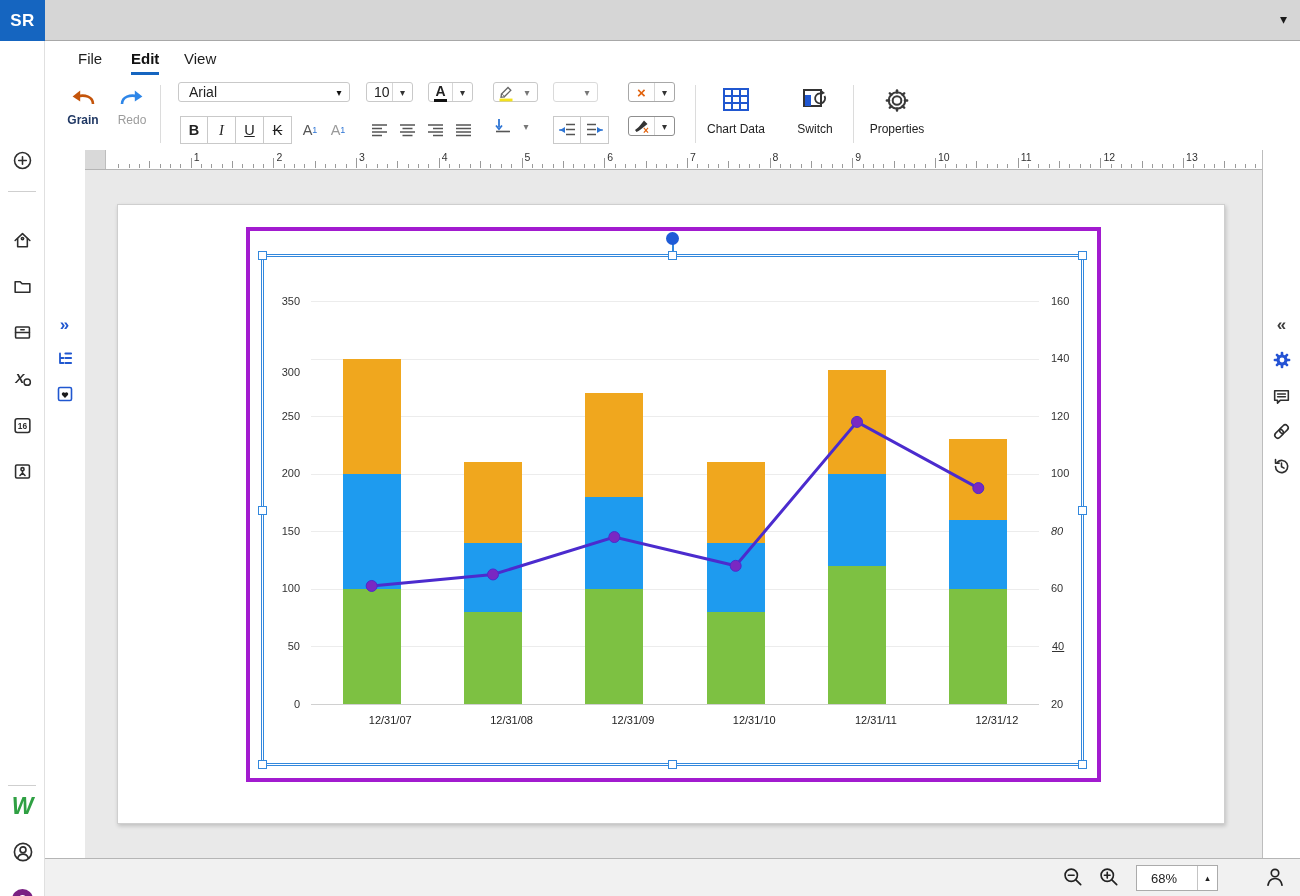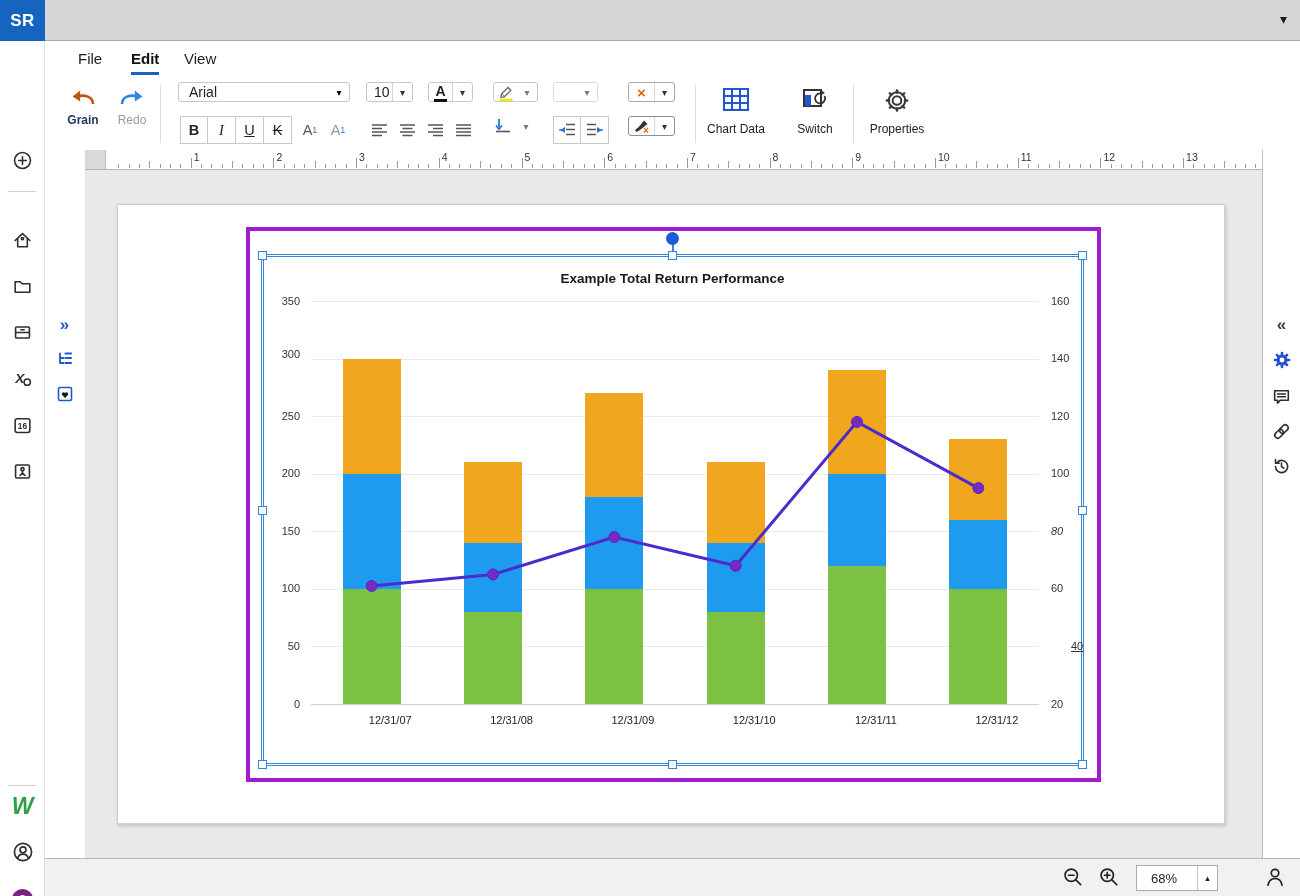--- a/index.html
+++ b/index.html
@@ -516,39 +516,38 @@
       <div class="rot-circle"></div>
       <div class="handle" style="left:-6px; top:-6px"></div>
       <div class="handle" style="right:-6px; top:-6px"></div>
       <div class="handle" style="left:-6px; bottom:-6px"></div>
       <div class="handle" style="right:-6px; bottom:-6px"></div>
       <div class="handle" style="left:50%; top:-6px; margin-left:-4.5px"></div>
       <div class="handle" style="left:50%; bottom:-6px; margin-left:-4.5px"></div>
       <div class="handle" style="left:-6px; top:50%; margin-top:-4.5px"></div>
       <div class="handle" style="right:-6px; top:50%; margin-top:-4.5px"></div>
       <div class="chart-canvas">
-          <div class="ch-title">Example Total Return Performance</div>
           <div class="gridline" style="left: 47px; width: 728px; top: 447px; background: rgb(208, 208, 208);"></div>
           <div class="axis-lab l" style="left: 2px; top: 440.5px;">0</div>
           <div class="gridline" style="left: 47px; width: 728px; top: 389.429px;"></div>
           <div class="axis-lab l" style="left: 2px; top: 382.929px;">50</div>
           <div class="gridline" style="left: 47px; width: 728px; top: 331.857px;"></div>
           <div class="axis-lab l" style="left: 2px; top: 325.357px;">100</div>
           <div class="gridline" style="left: 47px; width: 728px; top: 274.286px;"></div>
           <div class="axis-lab l" style="left: 2px; top: 267.786px;">150</div>
           <div class="gridline" style="left: 47px; width: 728px; top: 216.714px;"></div>
           <div class="axis-lab l" style="left: 2px; top: 210.214px;">200</div>
           <div class="gridline" style="left: 47px; width: 728px; top: 159.143px;"></div>
           <div class="axis-lab l" style="left: 2px; top: 152.643px;">250</div>
           <div class="gridline" style="left: 47px; width: 728px; top: 101.571px;"></div>
-          <div class="axis-lab l" style="left: 2px; top: 91px;">300</div>
+          <div class="axis-lab l" style="left: 2px; top: 109px;">300</div>
           <div class="gridline" style="left: 47px; width: 728px; top: 44px;"></div>
           <div class="axis-lab l" style="left: 2px; top: 37.5px;">350</div>
           <div class="axis-lab" style="left: 787px; top: 440.5px;">20</div>
-          <div class="axis-lab" style="left: 807px; top: 382.929px; text-decoration: underline;">40</div>
+          <div class="axis-lab" style="left: 788px; top: 382.929px; text-decoration: underline;">40</div>
           <div class="axis-lab" style="left: 787px; top: 325.357px;">60</div>
           <div class="axis-lab" style="left: 787px; top: 267.786px; font-style: italic;">80</div>
           <div class="axis-lab" style="left: 787px; top: 210.214px;">100</div>
           <div class="axis-lab" style="left: 787px; top: 152.643px;">120</div>
           <div class="axis-lab" style="left: 787px; top: 95.0714px;">140</div>
           <div class="axis-lab" style="left: 787px; top: 37.5px;">160</div>
           <div class="bar-seg" style="left: 78.6667px; top: 331.857px; width: 58px; height: 115.143px; background: rgb(125, 193, 66);"></div>
           <div class="bar-seg" style="left: 78.6667px; top: 216.714px; width: 58px; height: 115.143px; background: rgb(30, 155, 239);"></div>
           <div class="bar-seg" style="left: 78.6667px; top: 101.571px; width: 58px; height: 115.143px; background: rgb(240, 167, 30);"></div>
           <div class="cat-lab" style="left: 67.6667px; top: 457px;">12/31/07</div>

